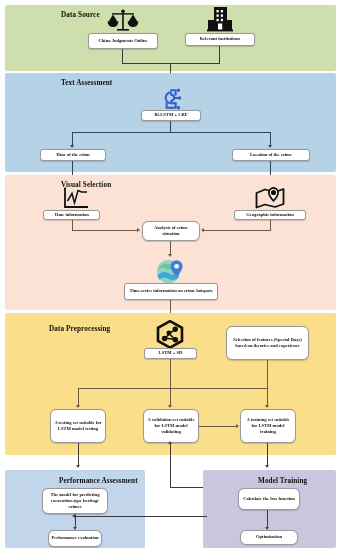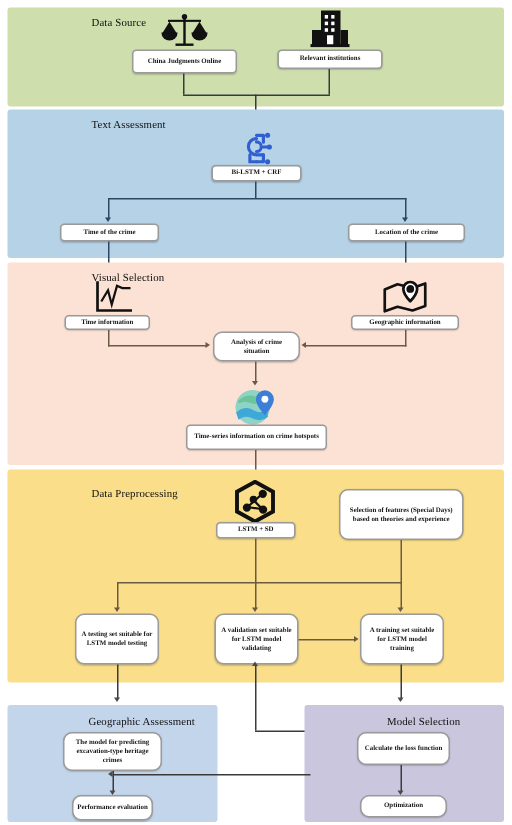--- a/index.html
+++ b/index.html
@@ -8,21 +8,21 @@
   .stage{position:absolute;left:0;top:0;width:341px;height:550px;}
 
   .band{position:absolute;left:5px;width:331px;border-radius:2px;}
   .band-green{background:#cedeac;}
   .band-blue{background:#b6d2e6;}
   .band-pink{background:#fbe2d5;}
   .band-yellow{background:#fade8a;}
   .panel-blue{background:#c2d5ea;}
   .panel-purple{background:#c9c6de;}
 
-  .band-title{position:absolute;font-weight:normal;font-size:7.2px;color:#101010;
+  .band-title{position:absolute;font-weight:bold;font-size:7.2px;color:#101010;
               letter-spacing:.1px;white-space:nowrap;padding-left:48px;}
 
   .node{position:absolute;background:#ffffff;border:0.8px solid #9a9a9a;
         border-radius:3px;box-sizing:border-box;
         display:flex;align-items:center;justify-content:center;text-align:center;
         font-size:4.6px;font-weight:bold;line-height:1.35;color:#151515;
         padding:1px 2px;box-shadow:0 0.5px 1px rgba(0,0,0,.18);}
   .node.r6{border-radius:6px;}
 
   .ln{position:absolute;background:#4a4a4a;}
@@ -170,21 +170,21 @@
     <path d="M21.6 2.2 a6 6 0 0 1 6 6 c0 4.4 -6 10.6 -6 10.6 s-6 -6.2 -6 -10.6 a6 6 0 0 1 6 -6 Z" fill="#3d7fd6"></path>
     <circle cx="21.6" cy="8.2" r="2.3" fill="#fff"></circle>
   </svg>
 
   <div class="node" style="left:124px;top:283px;width:94px;height:17px;">Time-series information on crime hotspots</div>
 
   <div class="ln v brown" style="left:170px;top:300px;height:20px;"></div>
   <div class="arw brown dn" style="left:168px;top:319px;"></div>
 
   <div class="band band-yellow" style="top:313px;height:142px;"></div>
-  <div class="band-title" style="left:13px;top:325px;">Data Preprocessing</div>
+  <div class="band-title" style="left:1px;top:325px;">Data Preprocessing</div>
 
   <svg class="icon" style="left:155px;top:320px;" width="30" height="29" viewBox="0 0 30 29">
     <path d="M15 1.2 L27 7.8 V21 L15 27.6 L3 21 V7.8 Z" fill="none" stroke="#111" stroke-width="2.6"></path>
     <g stroke="#111" stroke-width="1.5" fill="#111">
       <path d="M10 18 L19.5 9.5 M10 18 L20 19.5 M13.8 13.2 L20 19.5"></path>
       <circle cx="9.6" cy="18.4" r="2"></circle>
       <circle cx="20.2" cy="9.2" r="2"></circle>
       <circle cx="20.4" cy="19.8" r="2"></circle>
       <circle cx="13.9" cy="13" r="1.7"></circle>
     </g>
@@ -215,31 +215,31 @@
   <div class="arw dn" style="left:76px;top:465px;"></div>
 
   <div class="ln v dark" style="left:267px;top:443px;height:23px;"></div>
   <div class="arw dn" style="left:265px;top:465px;"></div>
 
   <div class="ln v dark" style="left:170px;top:443px;height:44px;"></div>
   <div class="ln h dark" style="left:170px;top:487px;width:37px;"></div>
   <div class="arw up" style="left:168px;top:441px;"></div>
 
   <div class="band panel-blue" style="top:470px;left:5px;width:140px;height:78px;"></div>
-  <div class="band-title" style="left:11px;top:477px;">Geographic Assessment</div>
+  <div class="band-title" style="left:11px;top:477px;">Performance Assessment</div>
 
   <div class="node r6" style="left:42px;top:488px;width:66px;height:26px;">The model for predicting excavation-type heritage crimes</div>
 
   <div class="ln v dark" style="left:75px;top:514px;height:14px;"></div>
   <div class="arw dn" style="left:73px;top:527px;"></div>
 
   <div class="node r6" style="left:48px;top:530px;width:54px;height:17px;">Performance evaluation</div>
 
   <div class="band panel-purple" style="top:470px;left:203px;width:133px;height:78px;"></div>
-  <div class="band-title" style="left:210px;top:477px;">Model Selection</div>
+  <div class="band-title" style="left:210px;top:477px;">Model Training</div>
 
   <div class="node r6" style="left:238px;top:488px;width:62px;height:22px;">Calculate the loss function</div>
 
   <div class="ln v dark" style="left:267px;top:510px;height:18px;"></div>
   <div class="arw dn" style="left:265px;top:527px;"></div>
 
   <div class="node r6" style="left:240px;top:530px;width:58px;height:15px;">Optimization</div>
 
   <div class="ln h dark" style="left:75px;top:516px;width:132px;"></div>
   <div class="arw lf" style="left:72px;top:514px;"></div>

